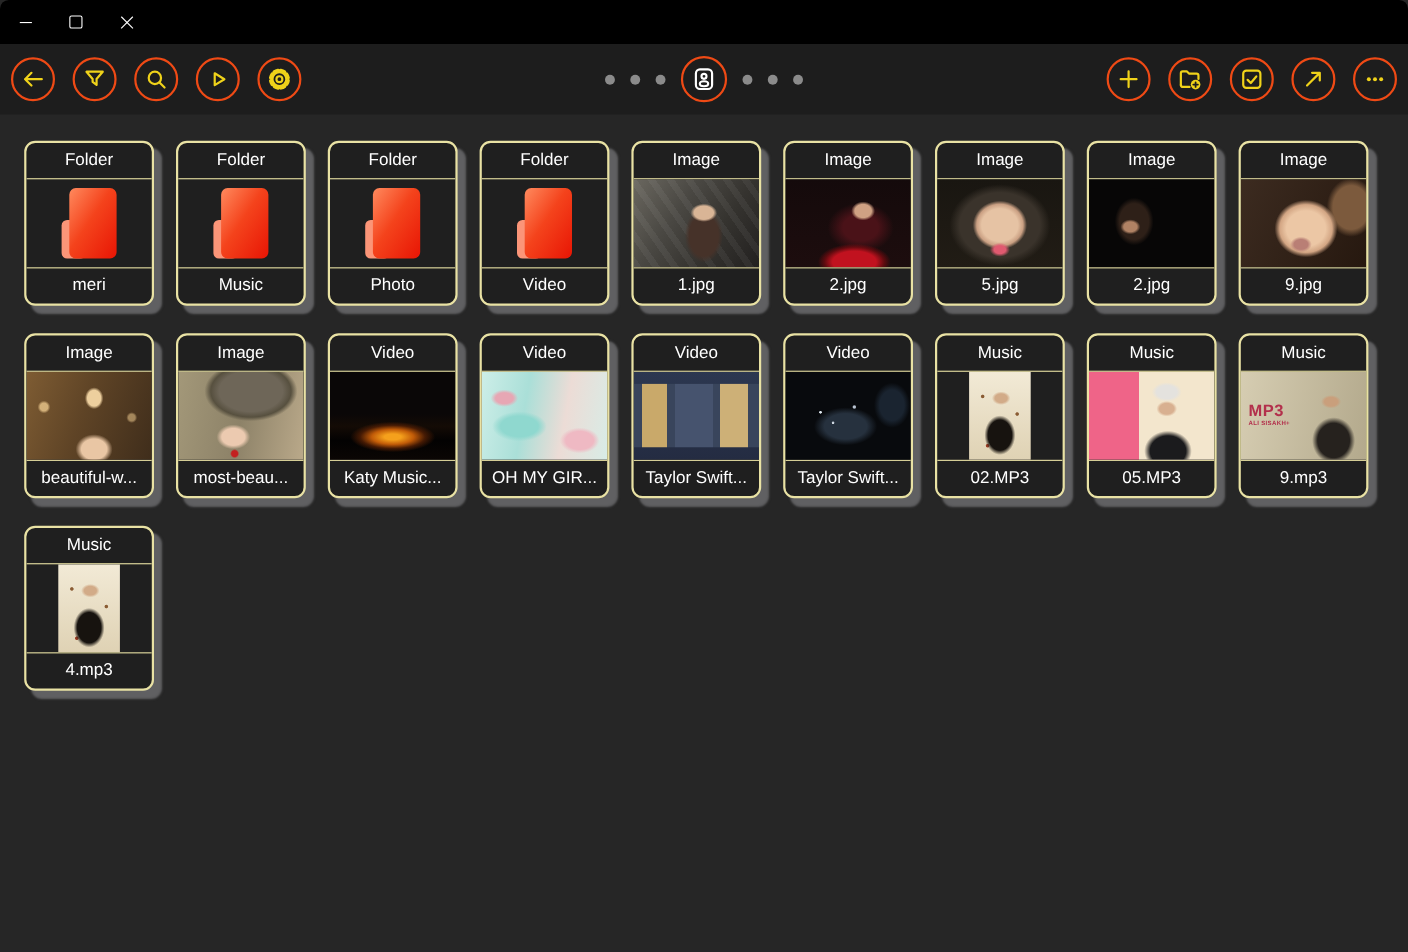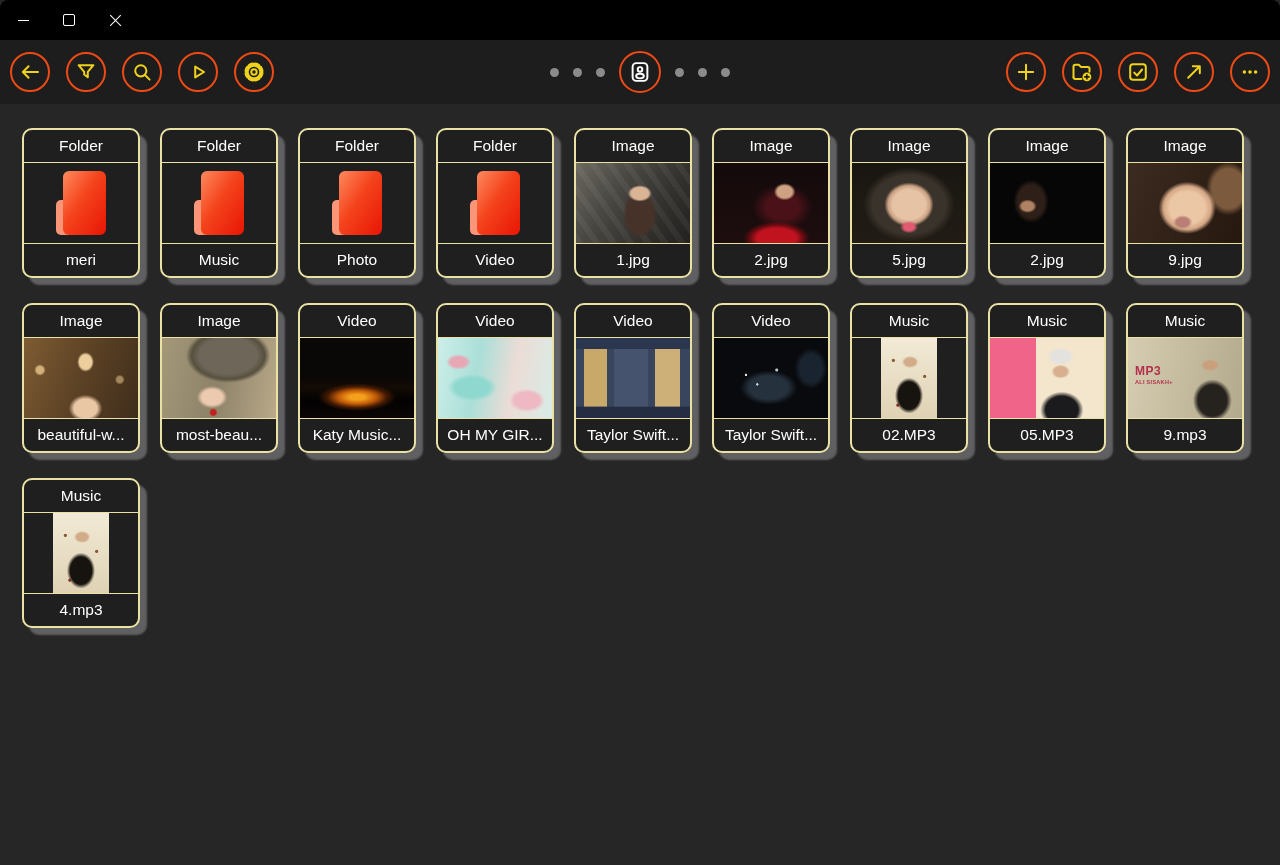--- a/index.html
+++ b/index.html
@@ -58,21 +58,21 @@
     height:32px;flex:0 0 32px;display:flex;align-items:center;justify-content:center;
     color:#fff;font-size:15.5px;white-space:nowrap;overflow:hidden;padding:0 4px;
   }
   .tile-header{border-bottom:1px solid var(--tile-border,#e9e2a4);}
   .tile-footer{border-top:1px solid var(--tile-border,#e9e2a4);}
   .tile-thumb{flex:1;display:flex;align-items:center;justify-content:center;overflow:hidden;position:relative;}
   .art{width:100%;height:100%;position:relative;}
   .art.portrait{width:56px;flex:0 0 56px;}
   .art.folder-art{display:flex;align-items:center;justify-content:center;background:transparent;}
   .art-text{position:absolute;left:7px;top:34%;color:#b3304c;font-weight:bold;line-height:1.15;}
-  .art-text .l1{display:block;font-size:12px;letter-spacing:.5px;}
+  .art-text .l1{display:block;font-size:15px;letter-spacing:.5px;}
   .art-text .l2{display:block;font-size:5.5px;letter-spacing:.3px;}
   
   .th-img1{background:
     radial-gradient(ellipse 16px 11px at 56% 38%, #d9b596 0 55%, rgba(217,181,150,0) 75%),
     radial-gradient(ellipse 24px 34px at 56% 64%, #463229 0 55%, rgba(70,50,41,0) 72%),
     repeating-linear-gradient(55deg, rgba(255,255,255,.05) 0 6px, rgba(0,0,0,0) 6px 14px),
     linear-gradient(125deg,#6a675f 0%,#4a4843 35%,#35332f 65%,#232120 100%);}
   .th-img2{background:
     radial-gradient(ellipse 15px 12px at 62% 36%, #cfa183 0 50%, rgba(207,161,131,0) 72%),
     radial-gradient(ellipse 36px 18px at 55% 94%, #c1121f 0 55%, rgba(140,10,16,.6) 75%, rgba(140,10,16,0) 92%),

